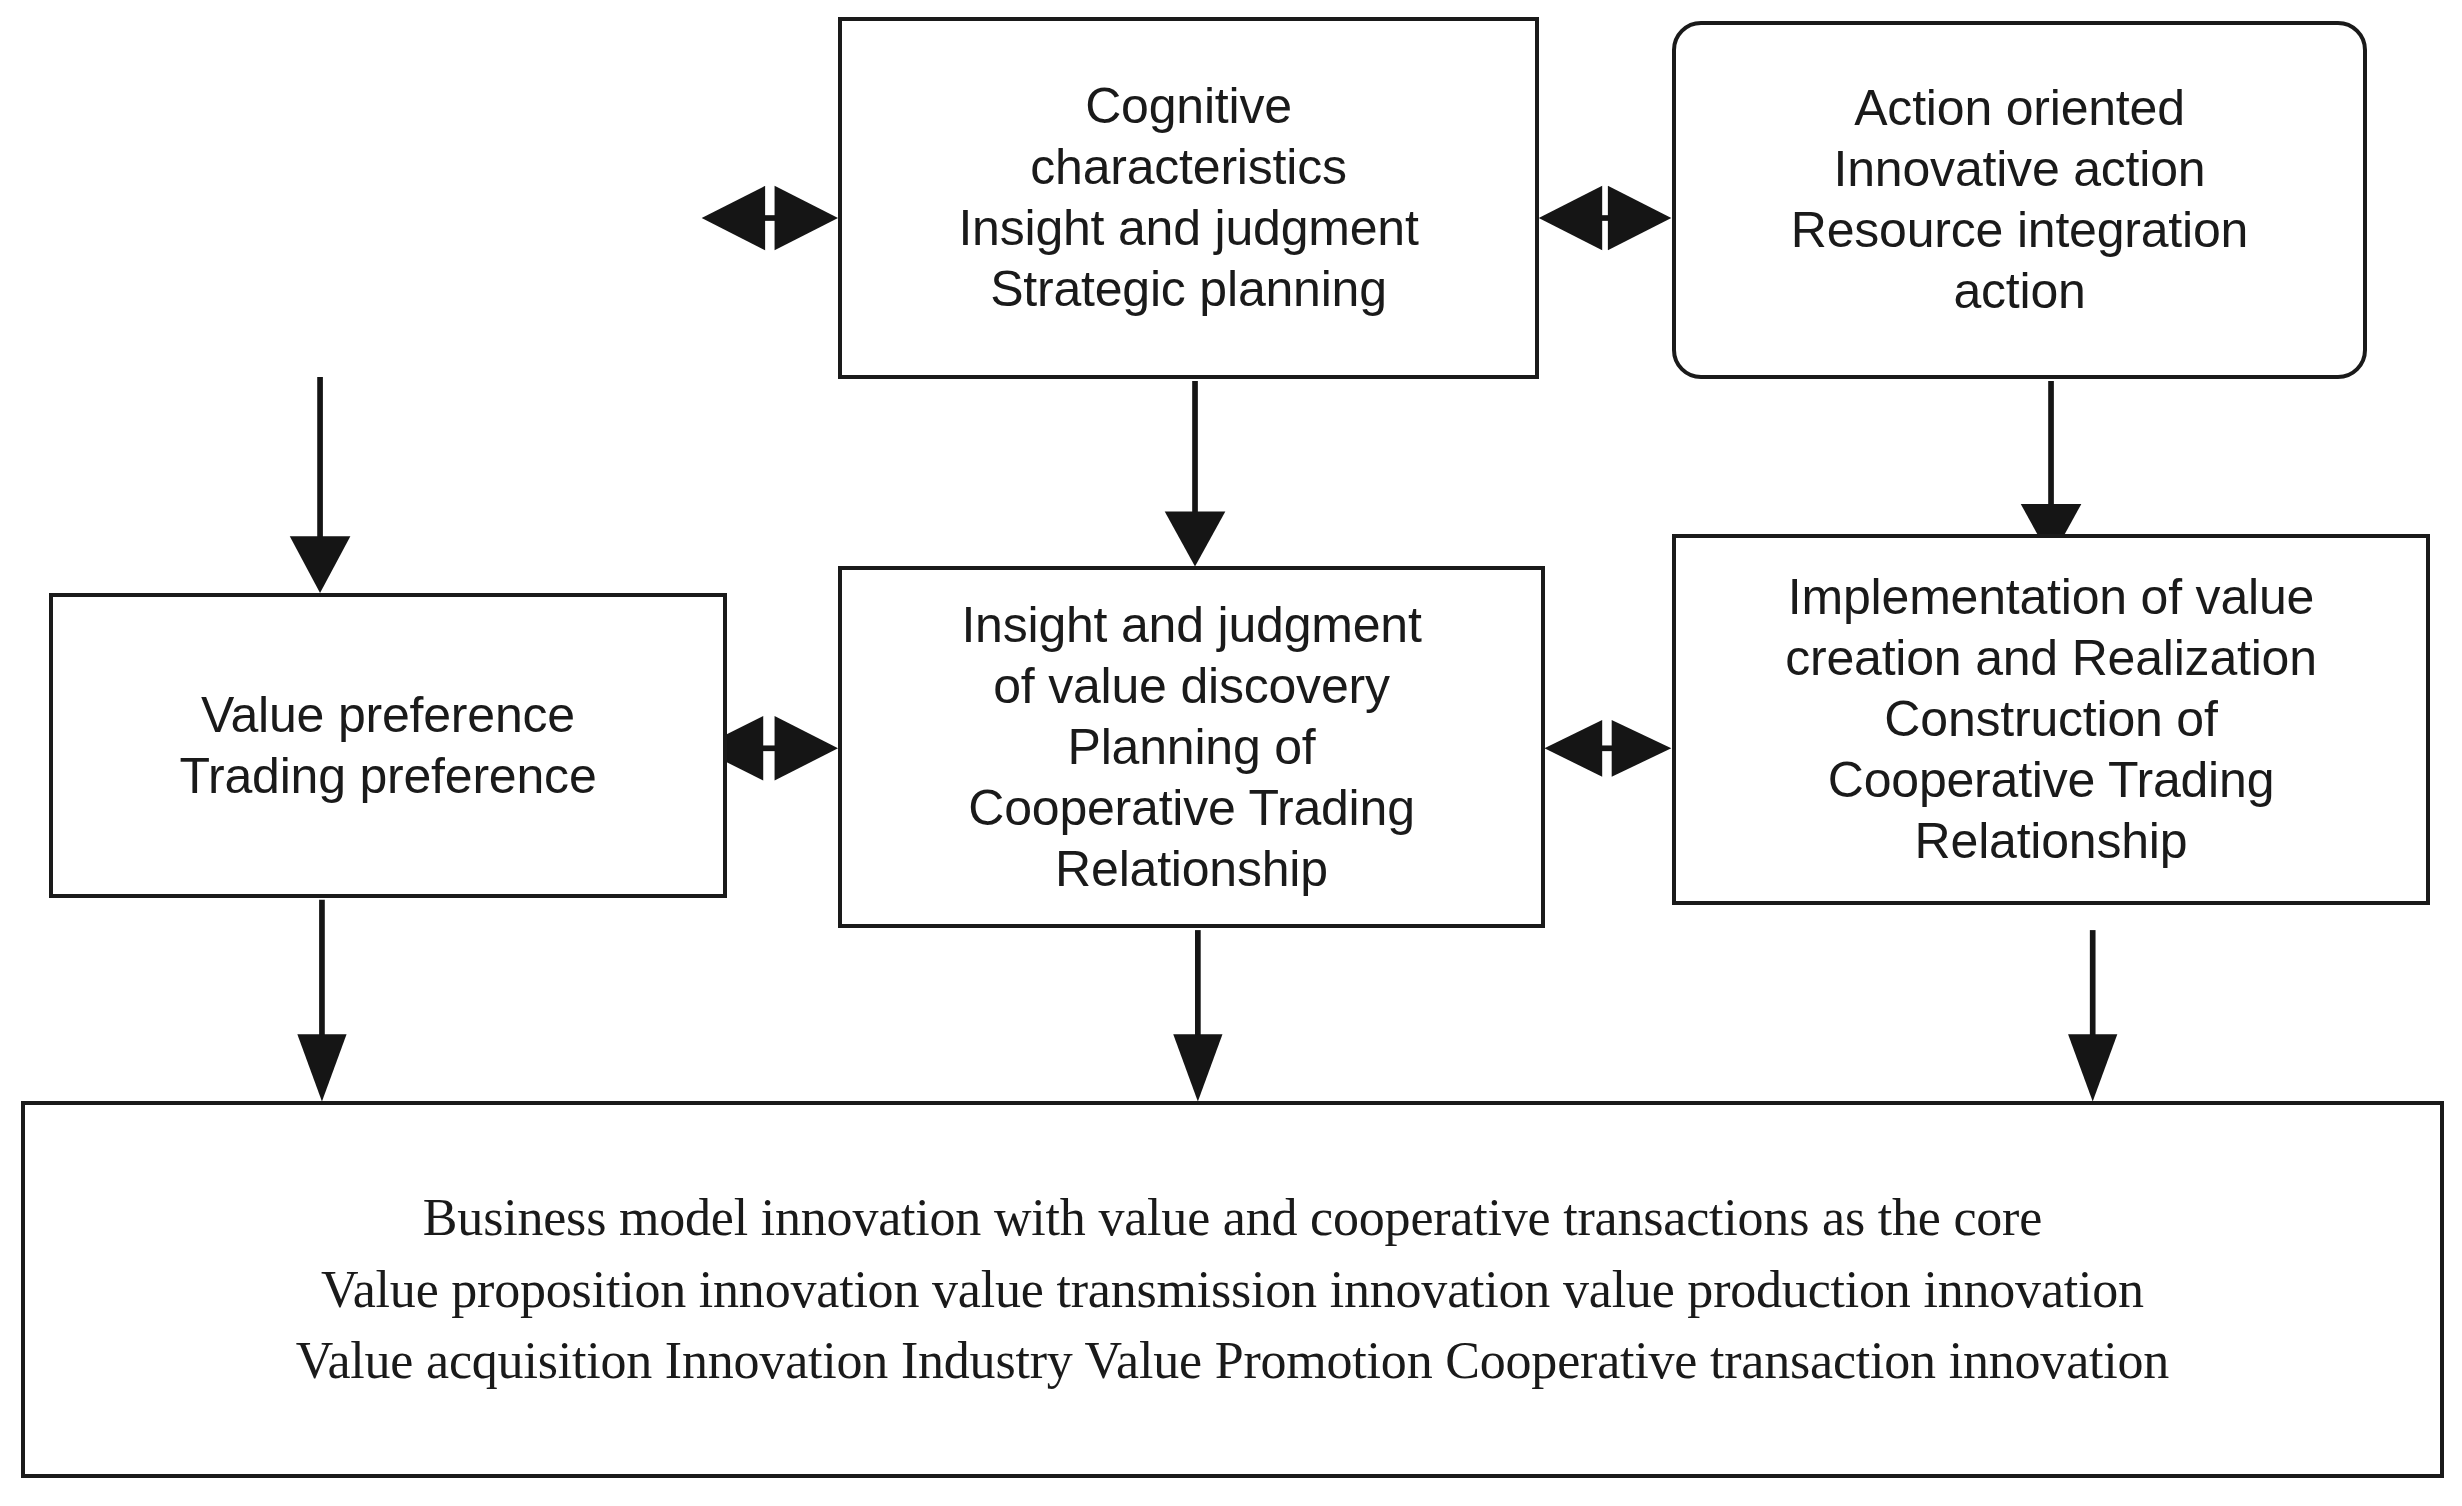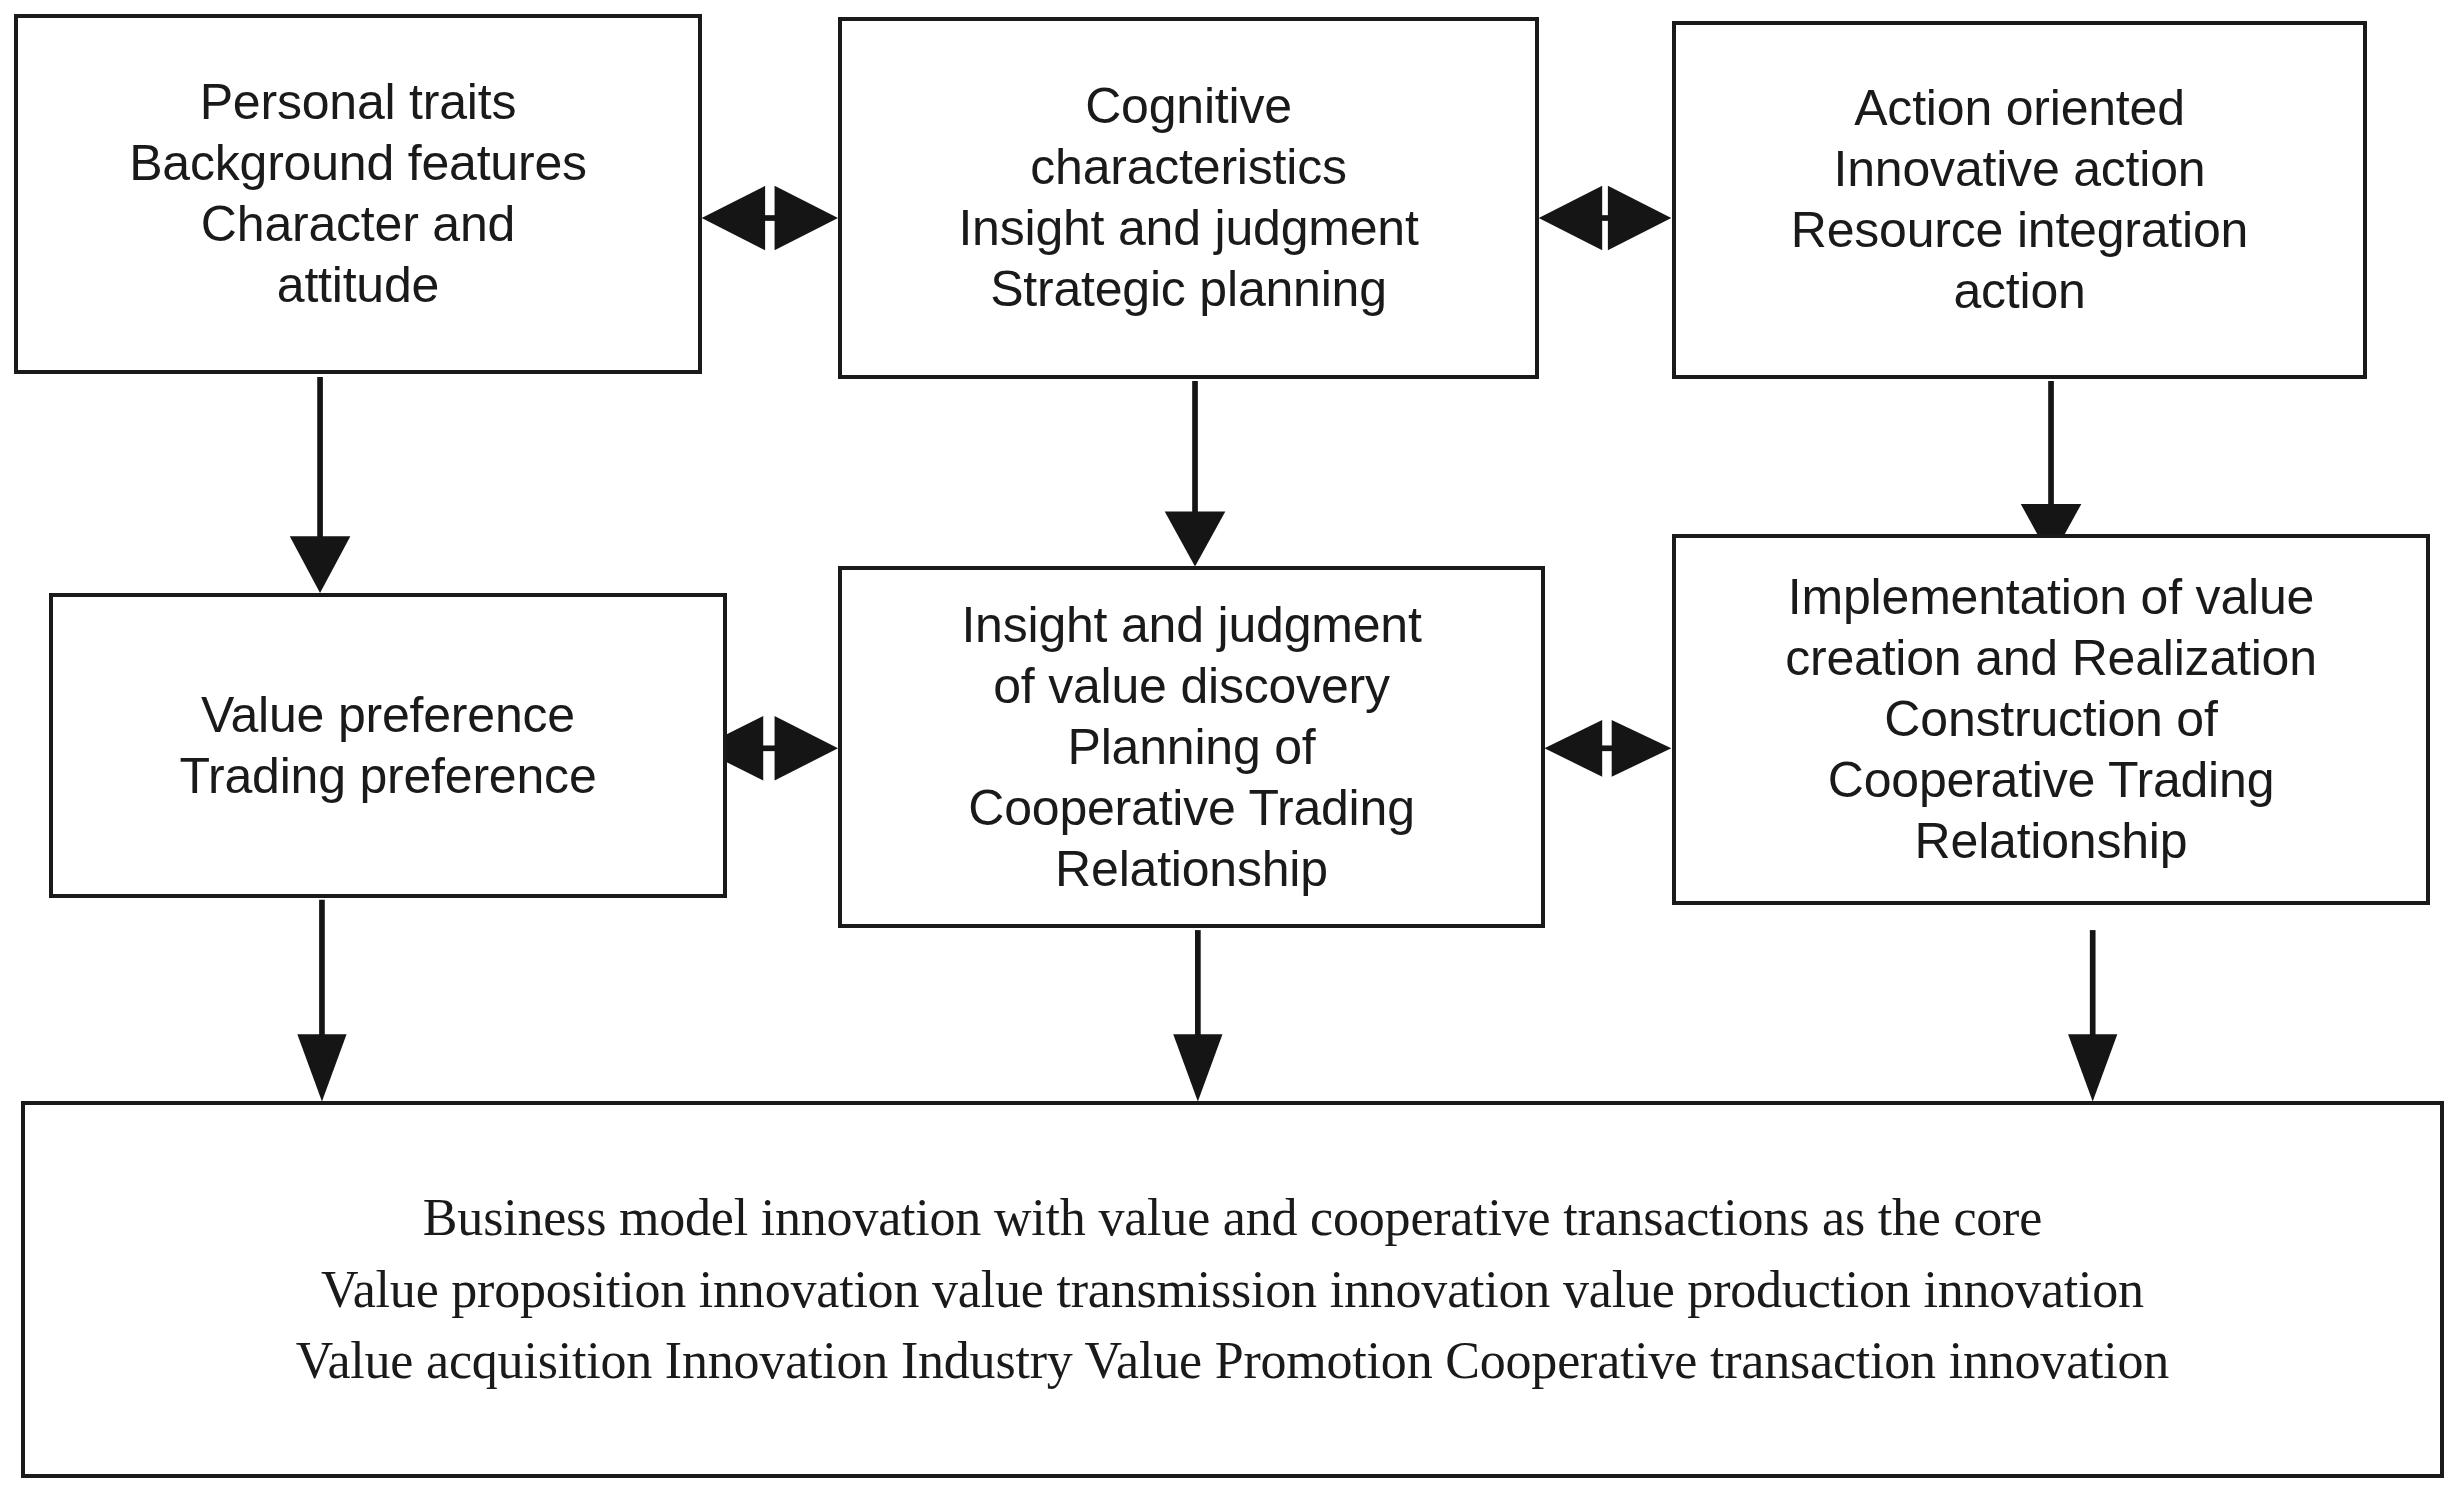--- a/index.html
+++ b/index.html
@@ -30,21 +30,21 @@
   .node .label {
     display: block;
     white-space: pre-line;
     font-size: 50px;
     line-height: 1.22;
     letter-spacing: -0.2px;
   }
   
   #n-personal-traits      { left: 14px;   top: 14px;   width: 688px;  height: 360px; }
   #n-cognitive            { left: 838px;  top: 17px;   width: 701px;  height: 362px; }
-  #n-action-oriented      { left: 1672px; top: 21px;   width: 695px;  height: 358px; }
+  #n-action-oriented      { left: 1672px; top: 21px;   width: 695px;  height: 358px; border-radius: 29px; }
   
   #n-value-preference     { left: 21px;   top: 593px;  width: 678px;  height: 305px; margin-left: 28px; }
   #n-insight-planning     { left: 838px;  top: 566px;  width: 707px;  height: 362px; }
   #n-implementation       { left: 1672px; top: 534px;  width: 758px;  height: 371px; }
   
   #n-business-model       { left: 21px;   top: 1101px; width: 2423px; height: 377px; font-family: Liberation Serif, serif; }
   #n-business-model .label { font-size: 52px; line-height: 1.38; }
 
   
   svg#wires {
@@ -112,26 +112,20 @@
       <line class="wire" x1="1265" y1="982" x2="1265" y2="1112"></line>
       <polygon class="wire-head" points="1265,1163 1239,1092 1291,1092"></polygon>
     </g>
 
     <g>
       <line class="wire" x1="2210" y1="982" x2="2210" y2="1112"></line>
       <polygon class="wire-head" points="2210,1163 2184,1092 2236,1092"></polygon>
     </g>
   </svg>
 
-  <div class="node" id="n-personal-traits">
-    <span class="label">Personal traits
-Background features
-Character and
-attitude</span>
-  </div>
 
   <div class="node" id="n-cognitive">
     <span class="label">Cognitive
 characteristics
 Insight and judgment
 Strategic planning</span>
   </div>
 
   <div class="node" id="n-action-oriented">
     <span class="label">Action oriented

